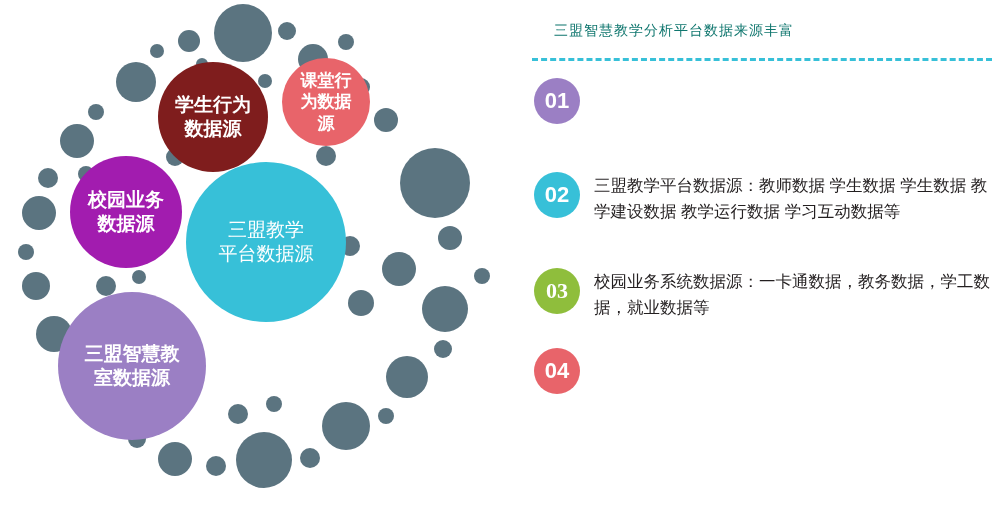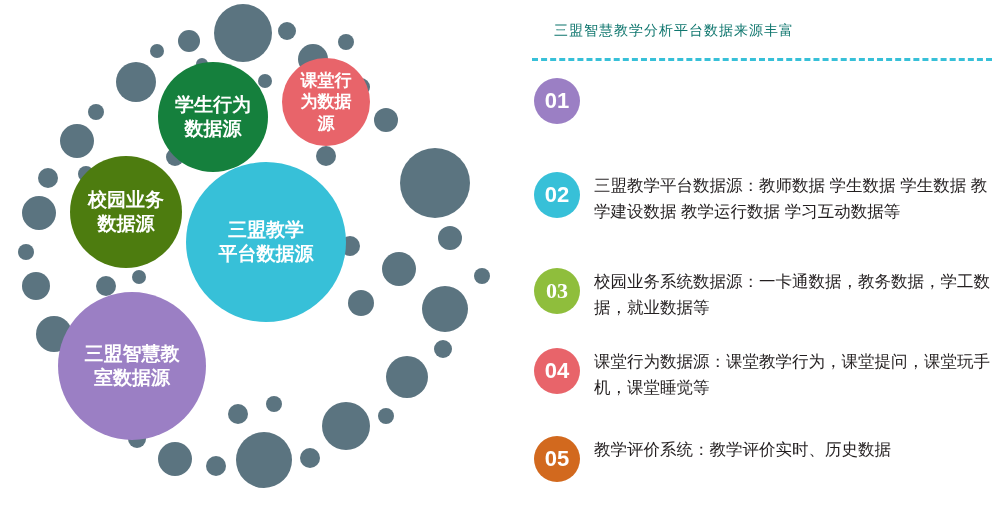--- a/index.html
+++ b/index.html
@@ -41,24 +41,24 @@
     text-align: center;
     color: #ffffff;
     font-weight: bold;
     line-height: 1.25;
     box-sizing: border-box;
     padding: 4px;
   }
   #bubble-main {
     background: #37c0d8;
     font-size: 19px;
-    font-weight: bold;
-  }
-  #bubble-campus { background: #4d7c0f; font-size: 19px; }
-  #bubble-student { background: #15803d; font-size: 19px; }
+    font-weight: normal;
+  }
+  #bubble-campus { background: #a21caf; font-size: 19px; }
+  #bubble-student { background: #7f1d1d; font-size: 19px; }
   #bubble-classroom-behavior { background: #e8646a; font-size: 17px; }
   #bubble-smart-classroom { background: #9b7fc4; font-size: 19px; }
 
   
   #right-panel {
     position: absolute;
     left: 522px;
     top: 0;
     width: 478px;
     height: 530px;
@@ -204,22 +204,17 @@
       <div class="item-text">三盟教学平台数据源：教师数据 学生数据 学生数据 教学建设数据 教学运行数据 学习互动数据等</div>
     </div>
 
     <div class="list-item" style="top:268px;font-family:Liberation Serif, serif;">
       <div class="num-badge" style="background:#8fbe3c;">03</div>
       <div class="item-text">校园业务系统数据源：一卡通数据，教务数据，学工数据，就业数据等</div>
     </div>
 
     <div class="list-item" style="top:348px;">
       <div class="num-badge" style="background:#e8646a;">04</div>
-      <div class="item-text">课堂行为数据源：课堂教学行为，课堂提问，课堂玩手机，课堂睡觉等</div>
-    </div>
-
-    <div class="list-item" style="top:436px;">
-      <div class="num-badge" style="background:#d2691e;">05</div>
-      <div class="item-text">教学评价系统：教学评价实时、历史数据</div>
-    </div>
+    </div>
+
   </div>
 
 </div>
 
 </body></html>

